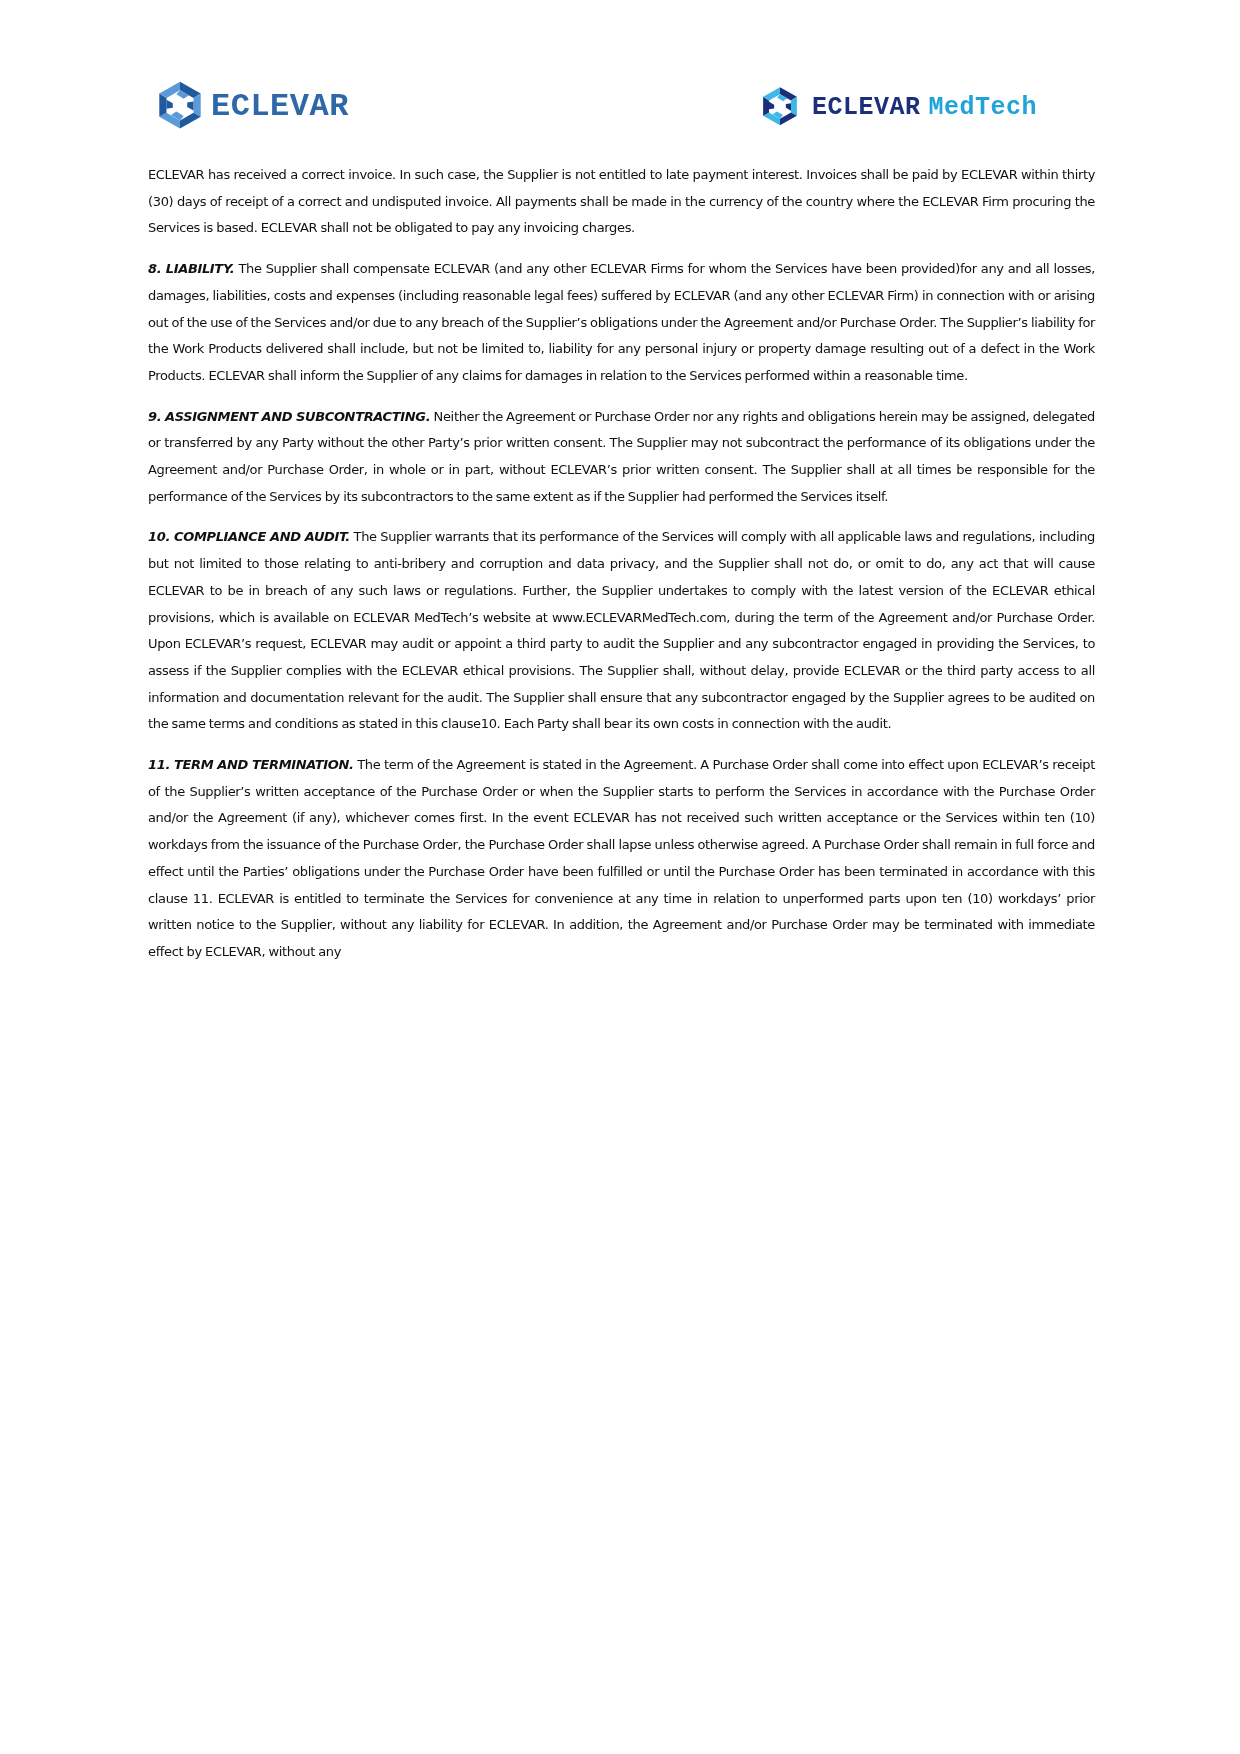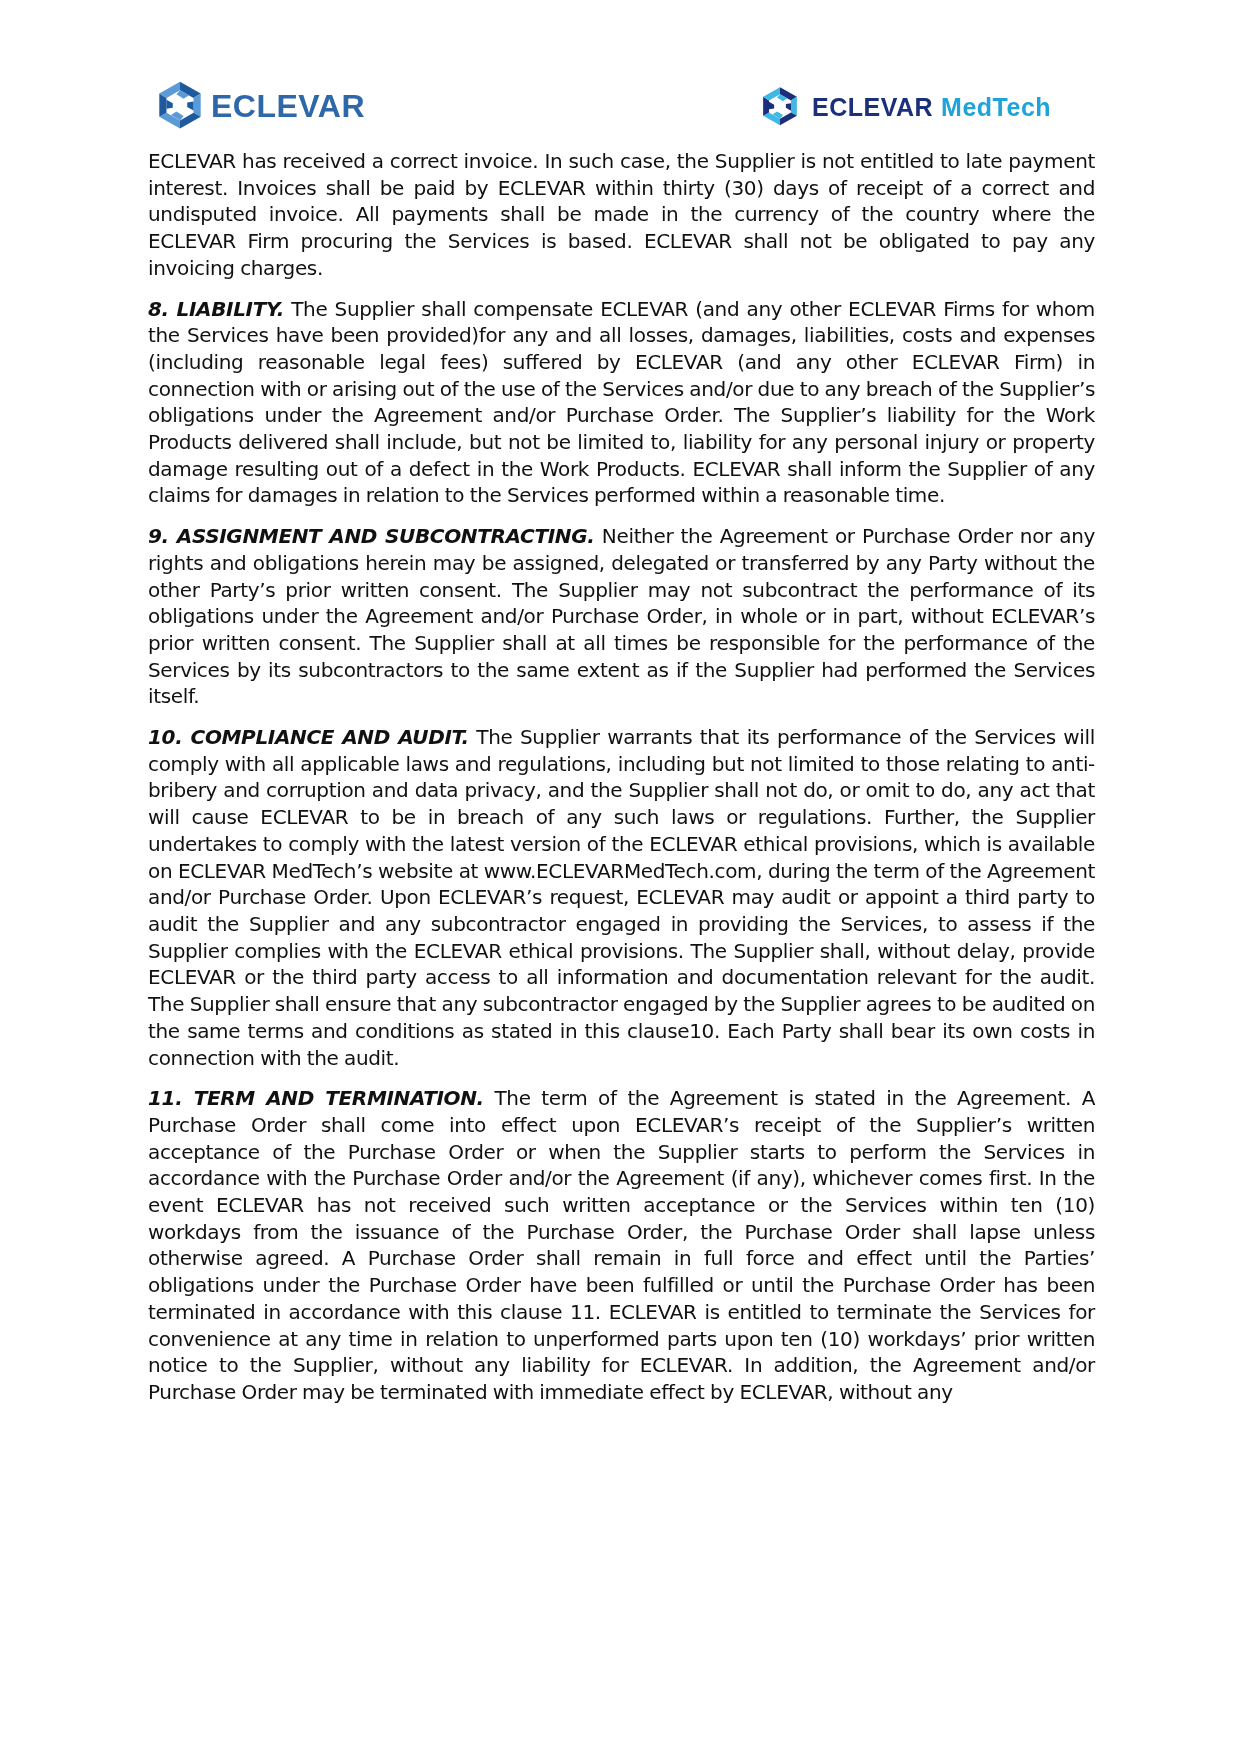--- a/index.html
+++ b/index.html
@@ -34,40 +34,40 @@
       position: absolute;
       left: 758px;
       top: 84px;
       display: flex;
       align-items: center;
       height: 46px;
     }
     .logo-mark-left { width: 54px; height: 54px; margin-right: 4px; }
     .logo-mark-right { width: 44px; height: 44px; margin-right: 10px; }
     .logo-text {
-      font-family: Liberation Sans, sans-serif;
+      font-family: Liberation Mono, monospace;
       font-weight: bold;
       letter-spacing: 0.5px;
     }
     .logo-left .logo-text {
       font-size: 32px;
       color: #2e68a8;
     }
     .logo-right .logo-text {
       font-size: 25px;
     }
     .logo-right .brand { color: #1b2f7a; }
     .logo-right .sub { color: #1fa3d9; margin-left: 8px; text-align: center; }
 
     .content {
       position: absolute;
       left: 148px;
-      top: 148px;
+      top: 162px;
       width: 947px;
-      font-size: 20px;
+      font-size: 13px;
       line-height: 26.7px;
       text-align: justify;
       letter-spacing: -0.35px;
       word-spacing: -0.5px;
     }
     .content p {
       margin: 0 0 14px 0;
       padding: 0;
     }
     .content b {

